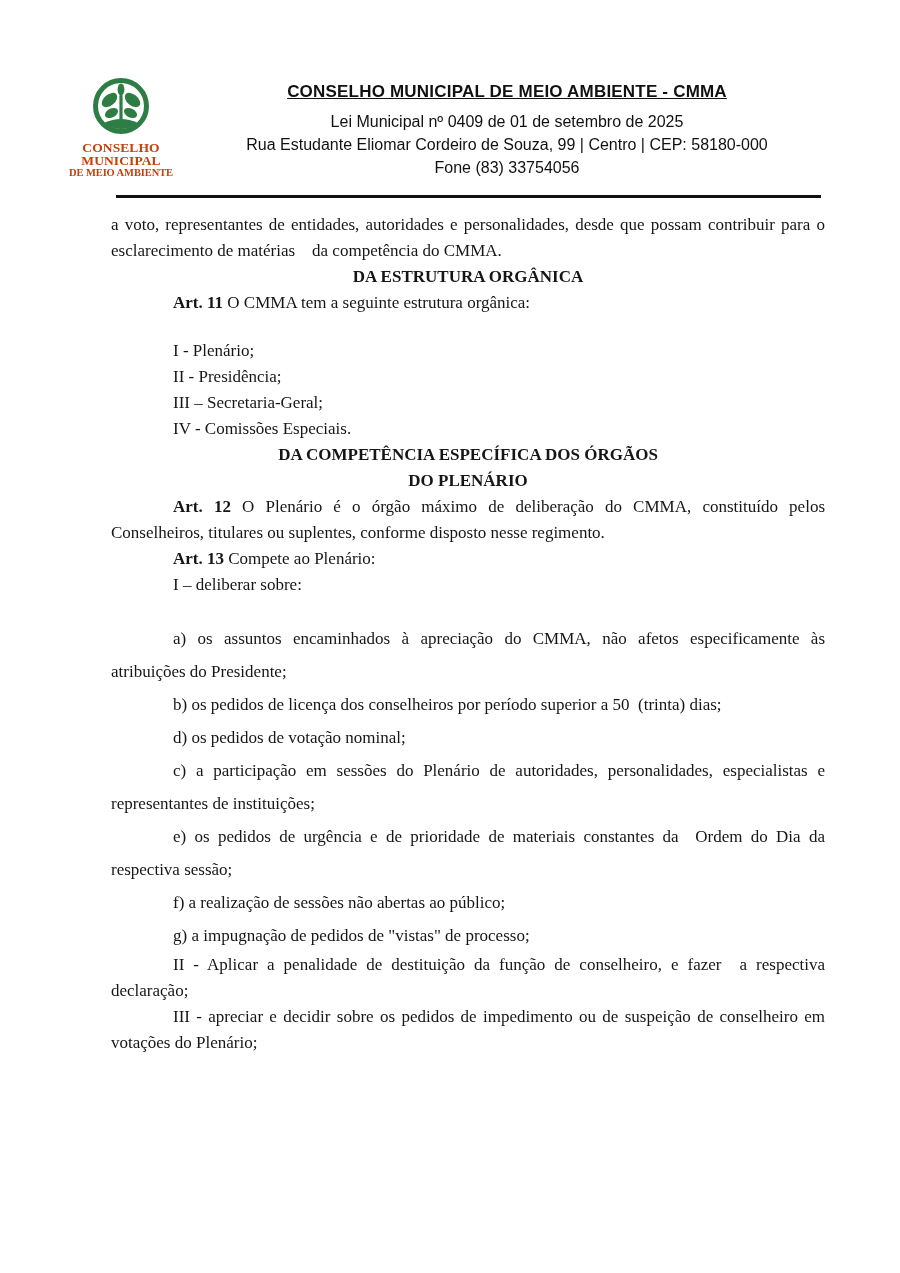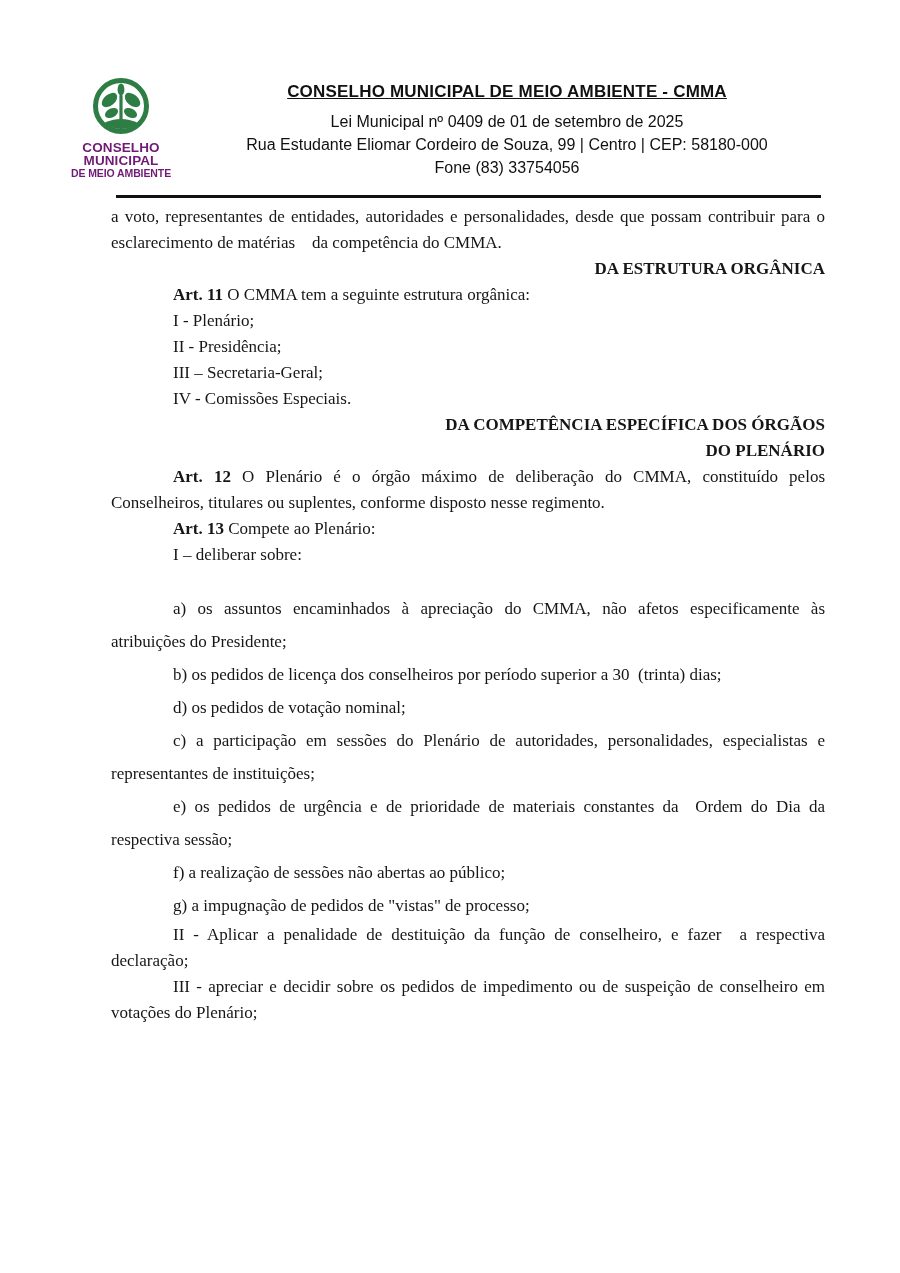--- a/index.html
+++ b/index.html
@@ -11,23 +11,23 @@
     color: #161616;
     overflow: hidden;
   }
   .page { position: relative; width: 900px; height: 1273px; }
 
   
   .header { position: relative; height: 195px; }
   .logo {
     position: absolute; left: 64px; top: 76px; width: 114px;
     text-align: center;
-    font-family: Liberation Sans, sans-serif;
+    font-family: Liberation Serif, serif;
     font-weight: bold;
-    color: #701a75;
+    color: #c2410c;
   }
   .logo svg { display: block; margin: 0 auto 3px auto; }
   .logo-l1, .logo-l2 { font-size: 13.5px; line-height: 13px; letter-spacing: 0.1px; }
   .logo-l3 { font-size: 10.5px; line-height: 12px; letter-spacing: -0.1px; }
 
   .header-text {
     position: absolute; left: 180px; right: 66px; top: 82px;
     text-align: center;
     font-family: "Liberation Sans", sans-serif;
     color: #111111;
@@ -41,35 +41,35 @@
   .h-line { font-size: 16px; line-height: 23px; }
 
   .rule {
     margin-left: 116px; width: 705px; height: 3px;
     background: #111111;
   }
 
   
   .content {
     margin-left: 111px; width: 714px;
-    padding-top: 6px;
+    padding-top: 14px;
     font-size: 17px; line-height: 26px;
   }
   .content p, .content h2 { margin: 0; white-space: pre-wrap; }
   .just { text-align: justify; }
   .indent { text-indent: 62px; }
   .center-heading {
-    text-align: right; font-weight: bold; font-size: 17px;
+    text-align: center; font-weight: bold; font-size: 17px;
   }
   .letters p { line-height: 33px; }
 
   .gap-14 { margin-top: 14px; }
   .gap-16 { margin-top: 16px; }
   .gap-20 { margin-top: 20px; }
-  .gap-22 { }
+  .gap-22 { margin-top: 22px; }
   .gap-24 { margin-top: 24px; }
   .gap-big { margin-top: 74px; }
 </style>
 </head>
 <body>
 
 <div class="page">
 
   <header class="header">
 
@@ -120,21 +120,21 @@
     <h2 class="center-heading gap-24">DO PLENÁRIO</h2>
 
     <p class="indent just gap-22"><b>Art. 12</b><span> O Plenário é o órgão máximo de deliberação do CMMA, constituído pelos Conselheiros, titulares ou suplentes, conforme disposto nesse regimento.</span></p>
 
     <p class="indent gap-22"><b>Art. 13</b><span> Compete ao Plenário:</span></p>
 
     <p class="indent gap-22">I – deliberar sobre:</p>
 
     <div class="letters gap-24">
       <p class="indent just">a) os assuntos encaminhados à apreciação do CMMA, não afetos especificamente às atribuições do Presidente;</p>
-      <p class="indent just">b) os pedidos de licença dos conselheiros por período superior a 30  (trinta) dias;</p>
+      <p class="indent just">b) os pedidos de licença dos conselheiros por período superior a 50  (trinta) dias;</p>
       <p class="indent">d) os pedidos de votação nominal;</p>
       <p class="indent just">c) a participação em sessões do Plenário de autoridades, personalidades, especialistas e representantes de instituições;</p>
       <p class="indent just">e) os pedidos de urgência e de prioridade de materiais constantes da  Ordem do Dia da respectiva sessão;</p>
       <p class="indent">f) a realização de sessões não abertas ao público;</p>
       <p class="indent">g) a impugnação de pedidos de "vistas" de processo;</p>
     </div>
 
     <p class="indent just gap-14">II - Aplicar a penalidade de destituição da função de conselheiro, e fazer  a respectiva declaração;</p>
     <p class="indent just">III - apreciar e decidir sobre os pedidos de impedimento ou de suspeição de conselheiro em votações do Plenário;</p>
 

